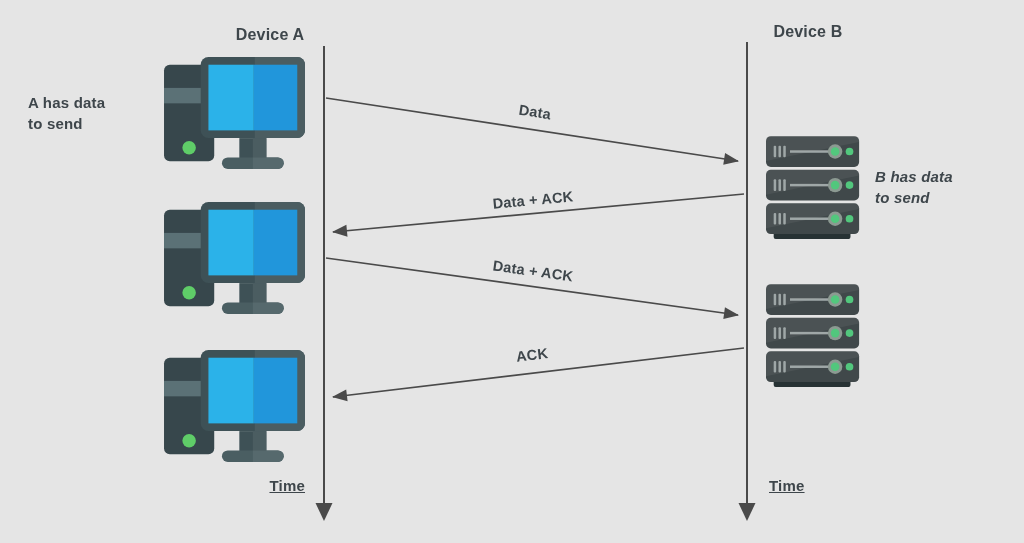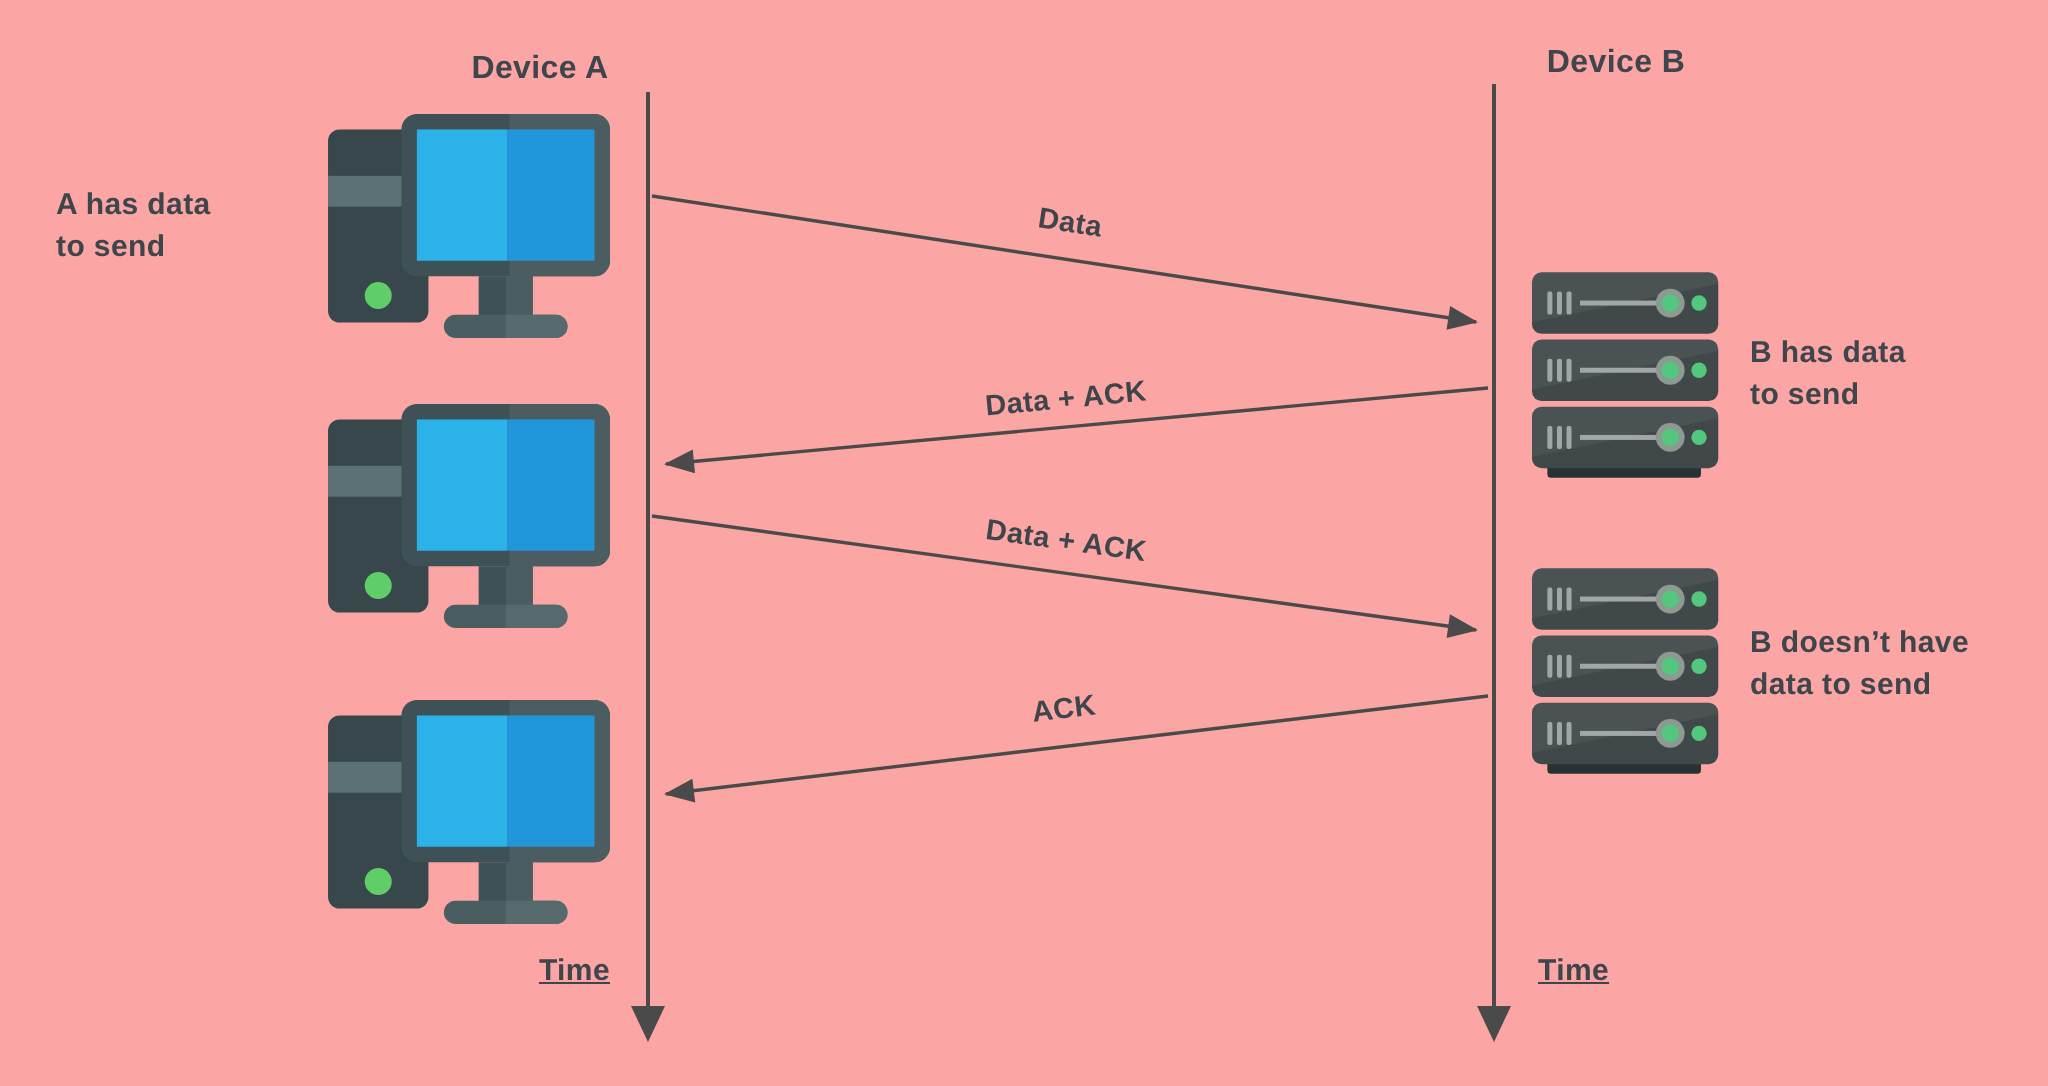--- a/index.html
+++ b/index.html
@@ -1,29 +1,29 @@
 <!DOCTYPE html>
 <html style="--line: #4a4a4a; --text: #3e464b; --screen_left: #2bb2e9; --screen_right: #2196db; --frame_dark: #3e5156; --frame_light: #4b5d61; --tower: #37474c; --tower_stripe: #5b7176; --green: #5fcd68; --green2: #52c77d; --server_body: #40484a; --server_base: #273234; --metal: #9fa7a7; --knob_ring: #8c9a92; --base_dark: #4a5e62; --base_light: #56696d;"><head>
 <meta charset="utf-8">
 <style>
   html,body{margin:0;padding:0;background:#ffffff;}
   .canvas{
-    position:relative;width:1024px;height:543px;background:#fca5a5;
+    position:relative;width:1024px;height:543px;background:#e5e5e5;
     font-family:"Liberation Sans",sans-serif;overflow:hidden;
   }
   .overlay{position:absolute;left:0;top:0;width:1024px;height:543px;}
   .stroke-line{stroke:var(--line,#4a4a4a);}
   .fill-line{fill:var(--line,#4a4a4a);}
   .lbl{position:absolute;font-weight:bold;color:var(--text,#3e464b);letter-spacing:.2px;}
   .device-lbl{font-size:16px;width:110px;text-align:center;}
   .time-lbl{font-size:15px;text-decoration:underline;}
   .msg-lbl{font-size:14.5px;text-align:center;}
   .ann{font-size:15px;line-height:21px;white-space:pre-line;}
   .ann-right{width:122px;text-align:left;}
-  .ann-left{width:150px;text-align:left;}
+  .ann-left{width:150px;text-align:left;font-style:italic;}
   .icon{position:absolute;}
   
   .tower{fill:var(--tower,#37474c);} .tower-stripe{fill:var(--tower_stripe,#5b7176);}
   .led{fill:var(--green,#5fcd68);}
   .frame-d{fill:var(--frame_dark,#3e5156);} .frame-l{fill:var(--frame_light,#4b5d61);}
   .scr-l{fill:var(--screen_left,#2bb2e9);} .scr-r{fill:var(--screen_right,#2196db);}
   .base-d{fill:var(--base_dark,#4a5e62);} .base-l{fill:var(--base_light,#56696d);}
   
   .srv{fill:var(--server_body,#40484a);} .srv-hi{fill:#ffffff;opacity:.06;}
   .srv-base{fill:var(--server_base,#273234);}
@@ -62,22 +62,20 @@
 
   <div class="lbl msg-lbl" style="left:495px;top:104px;width:80px;transform:rotate(8.8deg);">Data</div>
   <div class="lbl msg-lbl" style="left:478px;top:192px;width:110px;transform:rotate(-5.4deg);">Data + ACK</div>
   <div class="lbl msg-lbl" style="left:478px;top:263px;width:110px;transform:rotate(8deg);">Data + ACK</div>
   <div class="lbl msg-lbl" style="left:492px;top:347px;width:80px;transform:rotate(-6.8deg);">ACK</div>
 
   <div class="lbl ann ann-right" style="left:28px;top:92px;">A has data
 to send</div>
   <div class="lbl ann ann-left" style="left:875px;top:166px;">B has data
 to send</div>
-  <div class="lbl ann ann-left" style="left:875px;top:311px;">B doesn’t have
-data to send</div>
 
   <div class="lbl time-lbl" style="left:225px;top:477px;width:80px;text-align:right;">Time</div>
   <div class="lbl time-lbl" style="left:769px;top:477px;">Time</div>
 
   <svg class="icon" style="left:162px;top:57px;" width="145" height="112" viewBox="0 0 150 116">
     <g>
       <rect x="2" y="8" width="52" height="100" rx="6" class="tower"></rect>
       <rect x="2" y="32" width="52" height="16" class="tower-stripe"></rect>
       <circle cx="28" cy="94" r="7" class="led"></circle>
       <rect x="40" y="0" width="108" height="84" rx="8" class="frame-d"></rect>

